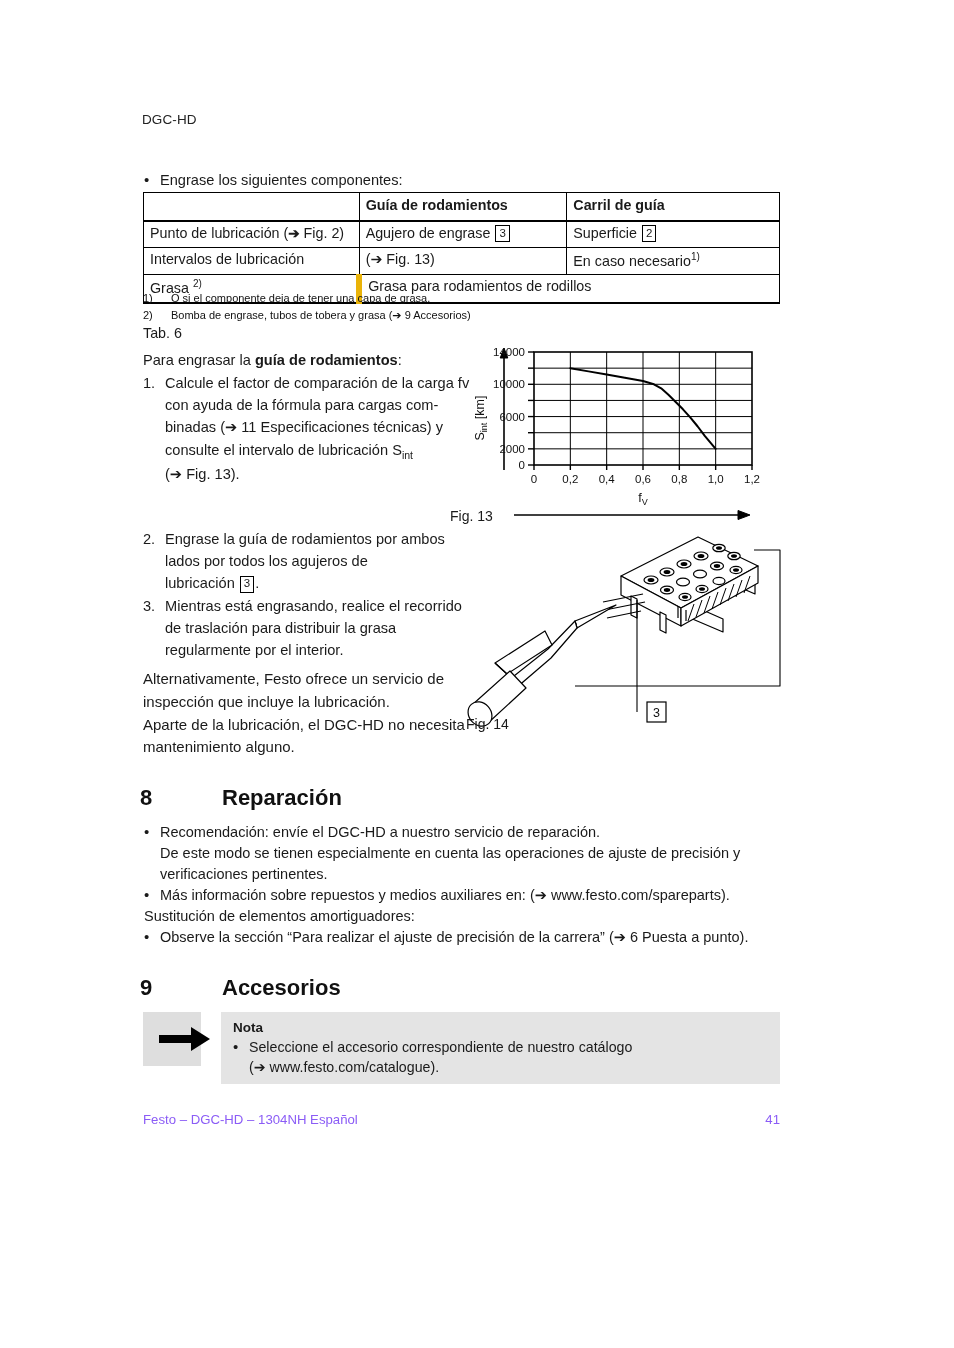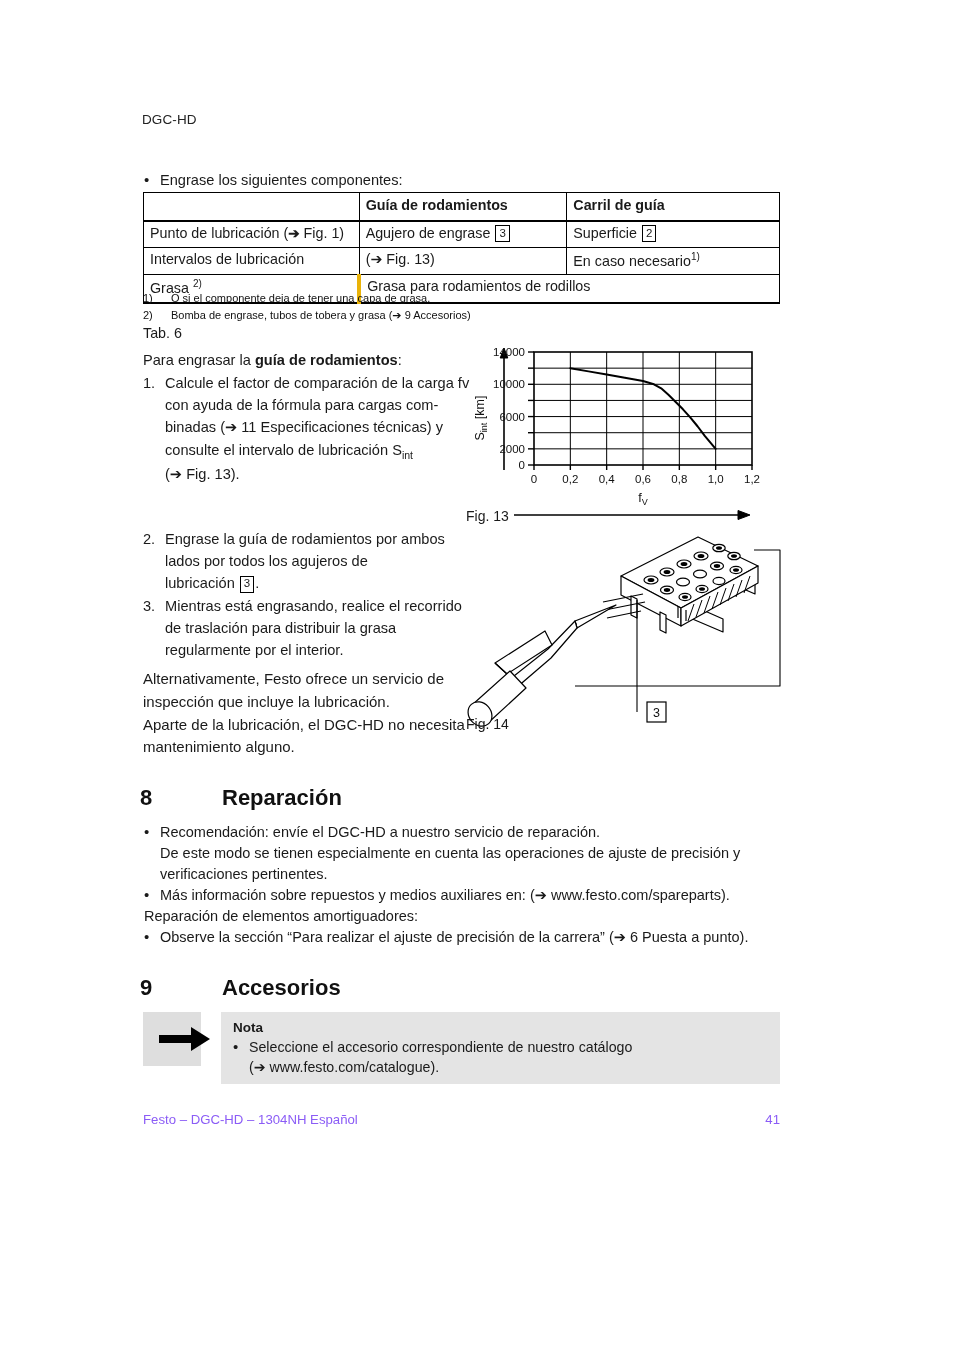--- a/index.html
+++ b/index.html
@@ -109,21 +109,21 @@
   .para-block {
     position: absolute;
     left: 143px; width: 330px;
     font-size: 15px; line-height: 1.52;
   }
   #altpara { top: 668px; }
 
   
   .fig13 { position: absolute; left: 462px; top: 340px; width: 330px; height: 185px; }
   .fig-cap { font-size: 14px; color: #1a1a1a; }
-  #fig13cap { position: absolute; left: 466px; top: 508px; }
+  #fig13cap { position: absolute; left: 450px; top: 508px; }
   #fig14cap { position: absolute; left: 466px; top: 716px; }
 
   
   .fig14 { position: absolute; left: 455px; top: 520px; width: 330px; height: 215px; }
 
   
   .sect-h {
     position: absolute;
     left: 140px;
     font-size: 22px;
@@ -188,32 +188,32 @@
   </div>
 
   <table class="tbl">
     <tbody>
         <tr class="hdr">
       <td class="col-a"></td>
       <td class="col-b">Guía de rodamientos</td>
       <td class="col-c">Carril de guía</td>
     </tr>
     <tr class="r1">
-      <td class="col-a"><span>Punto de lubricación (</span><span class="arrowglyph">➔</span><span> Fig. 1)</span></td>
+      <td class="col-a"><span>Punto de lubricación (</span><span class="arrowglyph">➔</span><span> Fig. 2)</span></td>
       <td class="col-b"><span>Agujero de engrase</span> <span class="boxnum">3</span></td>
       <td class="col-c"><span>Superficie</span> <span class="boxnum">2</span></td>
     </tr>
     <tr class="r2">
       <td class="col-a">Intervalos de lubricación</td>
       <td class="col-b">(➔ Fig. 13)</td>
       <td class="col-c"><span>En caso necesario</span><sup class="fn">1)</sup></td>
     </tr>
     <tr class="r3">
       <td class="col-a"><span>Grasa</span> <sup class="fn">2)</sup></td>
-      <td class="col-b" colspan="2" style="border-left:4px solid #eab308;margin-left:24px;">Grasa para rodamientos de rodillos</td>
+      <td class="col-b" colspan="2" style="border-left:6px solid #eab308;margin-left:24px;">Grasa para rodamientos de rodillos</td>
     </tr>
   </tbody>
     </table>
 
   <div class="footnotes">
     <div class="fn-row">
       <div class="fn-mark">1)</div>
       <div>O si el componente deja de tener una capa de grasa.</div>
     </div>
     <div class="fn-row">
@@ -442,21 +442,21 @@
     <div class="bullet-row">
       <div class="bullet-dot">•</div>
       <div class="bullet-txt">Recomendación: envíe el DGC-HD a nuestro servicio de reparación.</div>
     </div>
     <div class="cont">De este modo se tienen especialmente en cuenta las operaciones de ajuste de precisión y</div>
     <div class="cont">verificaciones pertinentes.</div>
     <div class="bullet-row">
       <div class="bullet-dot">•</div>
       <div class="bullet-txt">Más información sobre repuestos y medios auxiliares en: (➔ www.festo.com/spareparts).</div>
     </div>
-    <div class="plain">Reparación de elementos amortiguadores:</div>
+    <div class="plain">Sustitución de elementos amortiguadores:</div>
     <div class="bullet-row">
       <div class="bullet-dot">•</div>
       <div class="bullet-txt">Observe la sección “Para realizar el ajuste de precisión de la carrera” (➔ 6 Puesta a punto).</div>
     </div>
   </div>
 
   <div class="sect-h" id="sec9">
     <span class="num">9</span>
     <span class="ttl">Accesorios</span>
   </div>

